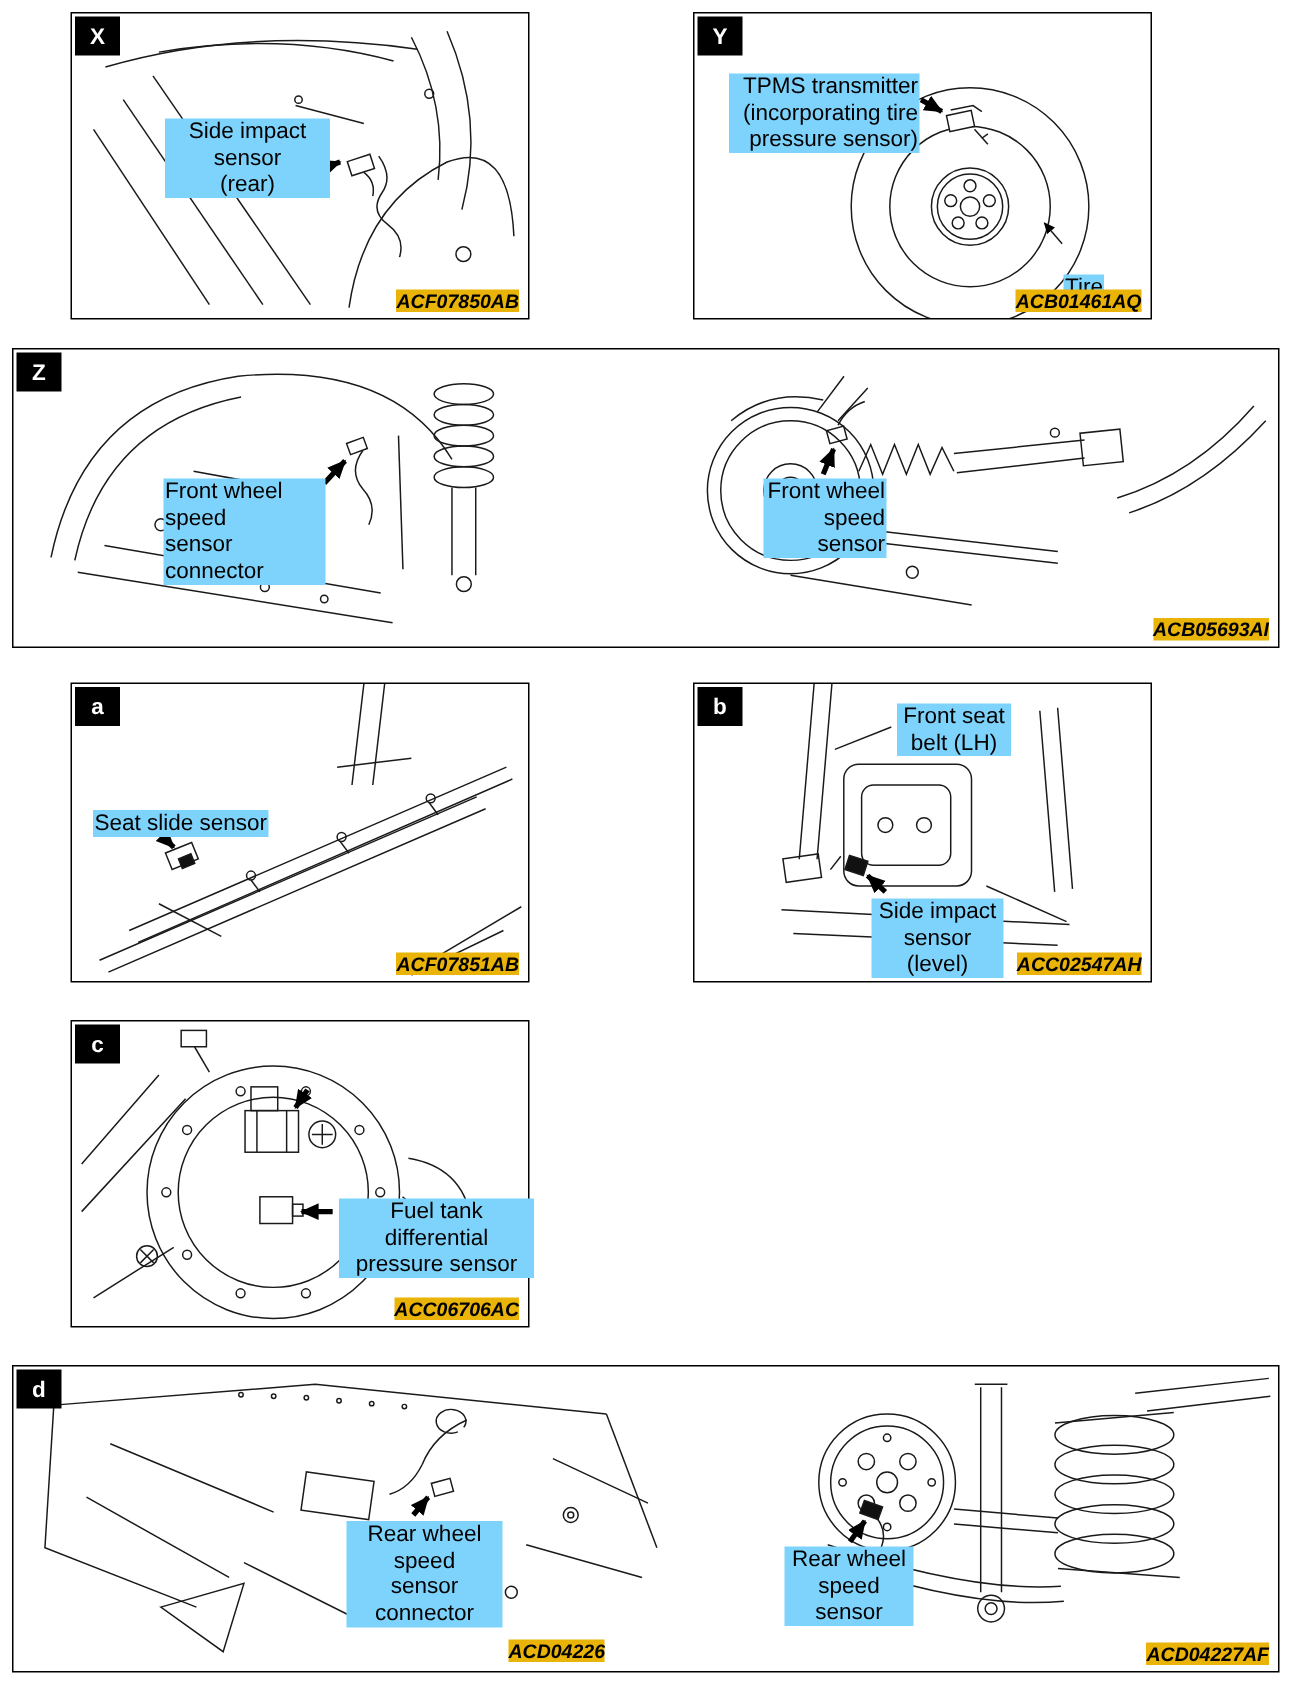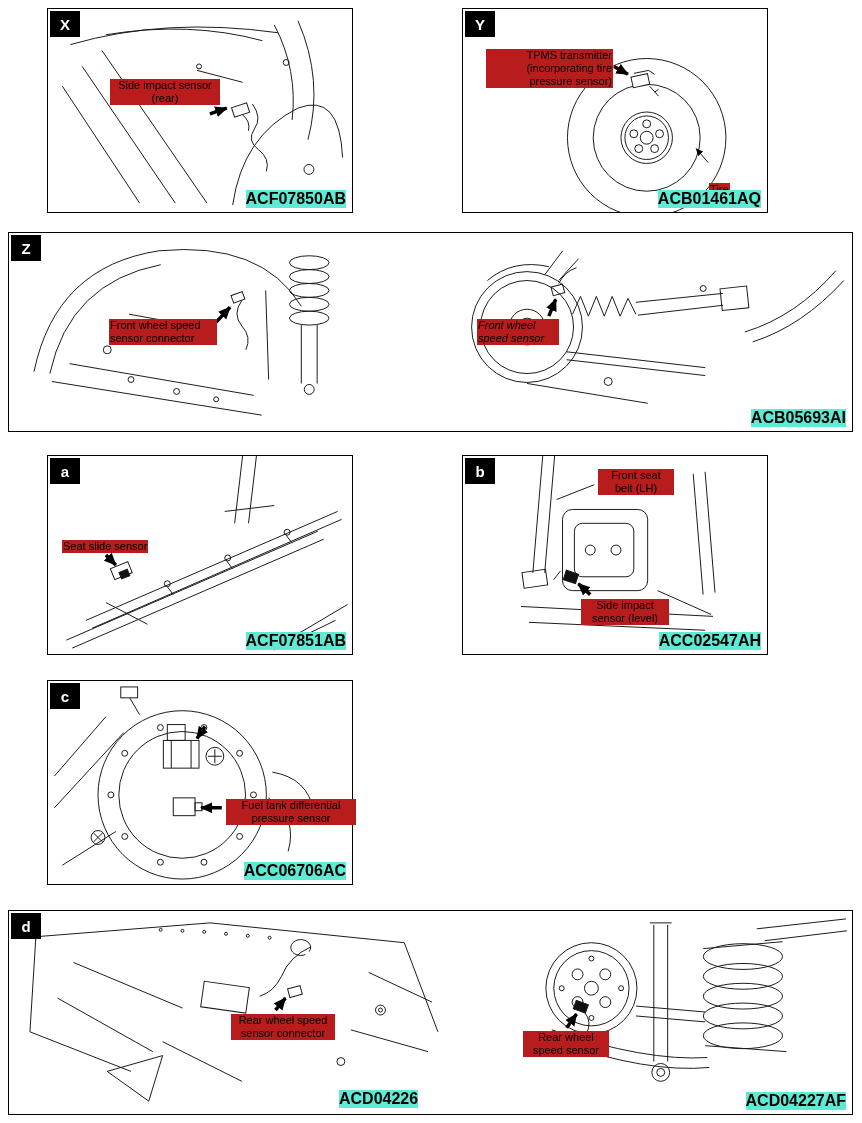--- a/index.html
+++ b/index.html
@@ -10,41 +10,41 @@
   }
   .page { position:absolute; inset:0; background:#fff; }
   .panel { position:absolute; border:1px solid #000; background:#fff; }
   .tag {
     position:absolute; top:2px; left:2px; width:30px; height:26px;
     background:#000; color:#fff; font-weight:bold; font-size:15px;
     display:flex; align-items:center; justify-content:center; z-index:3;
   }
   .art { position:absolute; inset:0; width:100%; height:100%; z-index:1; }
   .label {
-    position:absolute; font-size:11px; line-height:1.18; z-index:2;
-    white-space:pre-line; background:#b91c1c; padding:0 1px;
+    position:absolute; font-size:15px; line-height:1.18; z-index:2;
+    white-space:pre-line; background:#7dd3fc; padding:0 1px;
   }
   .code {
-    position:absolute; right:6px; bottom:4px; font-size:16px;
-    font-weight:bold; z-index:2; background:#5eead4;
+    position:absolute; right:6px; bottom:4px; font-size:13px;
+    font-weight:bold; z-index:2; background:#eab308;font-style:italic;
   }
   
   #panel-x { left:47px;  top:8px;   width:306px; height:205px; }
   #panel-y { left:462px; top:8px;   width:306px; height:205px; }
   #panel-z { left:8px;   top:232px; width:845px; height:200px; }
   #panel-a { left:47px;  top:455px; width:306px; height:200px; }
   #panel-b { left:462px; top:455px; width:306px; height:200px; }
   #panel-c { left:47px;  top:680px; width:306px; height:205px; }
   #panel-d { left:8px;   top:910px; width:845px; height:205px; }
   
   .lx-sensor    { left:62px;  top:70px;  width:110px; text-align:center; }
   .ly-tpms      { left:23px;  top:40px;  width:127px; text-align:right; }
   .ly-tire      { left:246px; top:158px;margin-top:16px; }
   .lz-connector { left:100px; top:86px;  width:108px; }
-  .lz-sensor    { left:468px; top:86px;  width:82px;  text-align:left;font-style:italic; }
+  .lz-sensor    { left:500px; top:86px;  width:82px;  text-align:right; }
   .la-sensor    { left:14px;  top:84px;  white-space:nowrap; }
   .lb-belt      { left:135px; top:13px;  width:76px;  text-align:center; }
   .lb-sensor    { left:118px; top:143px; width:88px;  text-align:center; }
   .lc-pump      { left:98px;  top:6px;   width:208px; text-align:left; }
   .lc-pressure  { left:178px; top:118px; width:130px; text-align:center; }
   .ld-connector { left:222px; top:103px; width:104px; text-align:center; }
   .ld-sensor    { left:514px; top:120px; width:86px;  text-align:center; }
   .ld-codeleft  { left:330px; right:auto; bottom:6px; }
 </style>
 </head>

